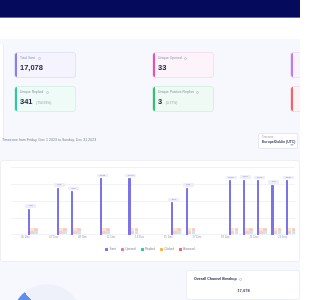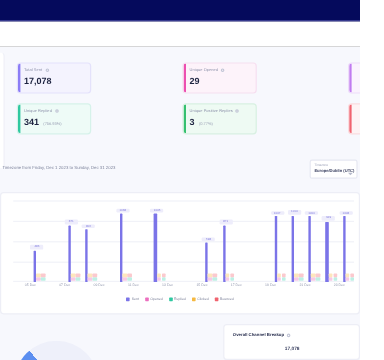--- a/index.html
+++ b/index.html
@@ -2,21 +2,21 @@
 <html><head>
 <meta charset="utf-8">
 <style>
   * { box-sizing: border-box; margin: 0; padding: 0; }
   html, body {
     width: 300px; height: 300px;
     overflow: hidden;
     background: #ffffff;
     font-family: "Liberation Sans", sans-serif;
   }
-  #app { position: relative; width: 300px; height: 300px; background: #000000; padding-left: 46px; }
+  #app { position: relative; width: 300px; height: 300px; background: #fef9c3; padding-left: 46px; }
 
   
   .topbar {
     position: absolute; left: 0; top: 0; width: 300px; height: 17px;
     background: #050a5c;
   }
   .topbar-underline {
     position: absolute; left: 0; top: 17px; width: 300px; height: 1px;
     background: #5b5fd6;
   }
@@ -189,21 +189,21 @@
       </div>
     </div>
 
     <div class="card c2">
       <span class="accent"></span>
       <div class="card-label">
         <span>Unique Opened</span>
         <span class="info-dot"></span>
       </div>
       <div class="card-value">
-        <span>29</span>
+        <span>33</span>
         <span class="card-pct"></span>
       </div>
     </div>
 
     <div class="card c3">
       <span class="accent"></span>
     </div>
 
     <div class="card c4">
       <span class="accent"></span>

